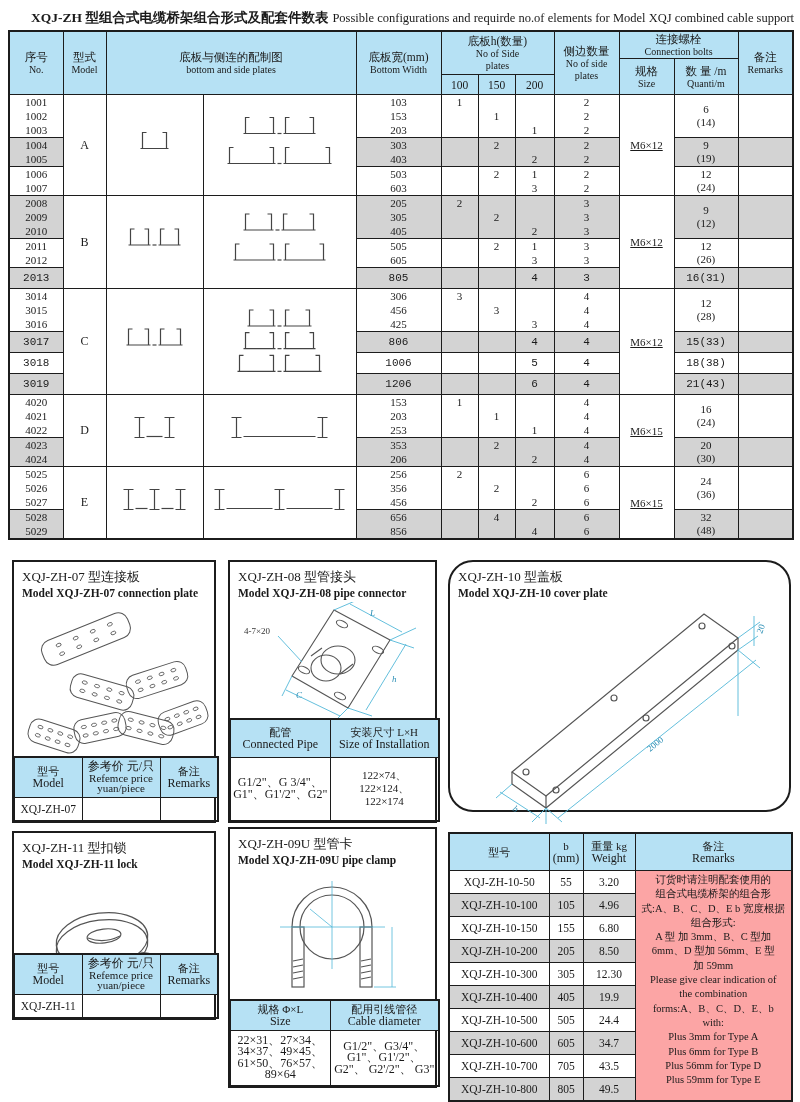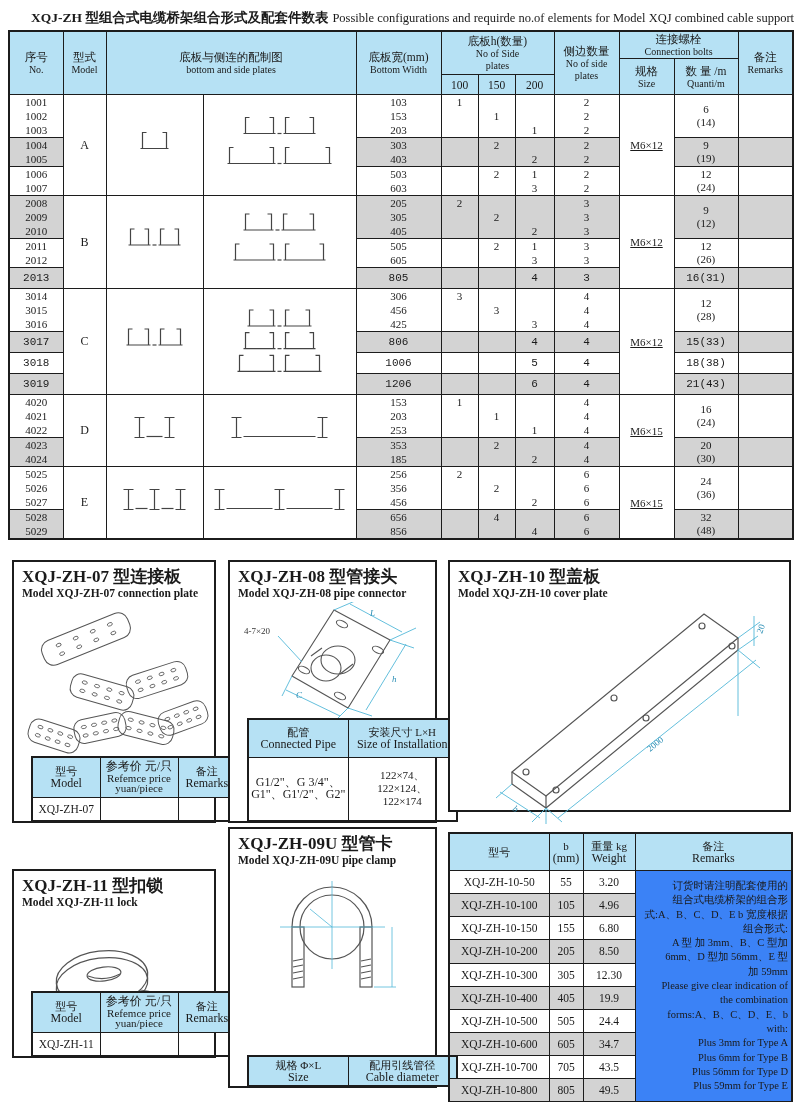--- a/index.html
+++ b/index.html
@@ -21,44 +21,44 @@
   td.shade{background:#d3d3d3;}
   .ln{height:14px;line-height:14px;font-size:11px;}
   tr.r1 .ln{height:20px;line-height:20px;font-family:Liberation Mono, monospace;}
   td.qty .ln{height:13px;line-height:13px;}
   td.bolt{font-size:11px;text-decoration:underline;}
   td.diag{background:#fff;}
 
   
   .panel{position:absolute;border:2px solid #1c1c1c;background:#fff;box-sizing:border-box;}
   .panel-07{left:12px;top:560px;width:204px;height:263px;}
-  .panel-11{left:12px;top:869px;width:204px;height:189px;}
+  .panel-11{left:12px;top:831px;width:204px;height:189px;}
   .panel-08{left:228px;top:560px;width:209px;height:263px;}
   .panel-09u{left:228px;top:827px;width:209px;height:261px;}
-  .panel-10{left:448px;top:560px;width:343px;height:252px;}
+  .panel-10{left:448px;top:560px;width:343px;height:252px;border-radius:25px;}
   .t10wrap{position:absolute;left:448px;top:832px;width:343px;}
   .p-title{padding:6px 8px 0 8px;}
-  .p-title .cnt{font-weight:bold;font-size:17px;line-height:17px;}
+  .p-title .cnt{font-weight:normal;font-size:13px;line-height:17px;}
   .p-title .ent{font-size:11.5px;line-height:16px;font-weight:bold;}
   .p-draw{position:absolute;left:0;}
 
   table.ptab{position:absolute;left:-1px;bottom:-1px;border-collapse:collapse;table-layout:fixed;
-             border:2px solid #1c1c1c;margin-left:18px;}
+             border:2px solid #1c1c1c;}
   table.ptab th,table.ptab td{border:1px solid #1c1c1c;padding:0 1px;text-align:center;vertical-align:middle;}
   table.ptab th{background:#b6e1f4;font-weight:normal;}
   .s10{font-size:12px;line-height:11.5px;} .s9{font-size:11px;line-height:10.5px;}
   .s11{font-size:11px;line-height:13px;}
   .pdata{font-size:11.5px;}
   td.lcell{text-align:left;padding-left:2px;}
 
   table.t10{border-collapse:collapse;table-layout:fixed;width:343px;border:2px solid #1c1c1c;}
   table.t10 th,table.t10 td{border:1px solid #1c1c1c;padding:0;text-align:center;vertical-align:middle;}
   table.t10 th{background:#b6e1f4;font-weight:normal;height:36px;}
   table.t10 td{height:22px;font-size:11.5px;}
-  table.t10 td.rem{text-align:right;vertical-align:top;padding:8px 3px;background:#3b82f6;}
+  table.t10 td.rem{text-align:center;vertical-align:top;padding:2px 3px;background:#fca5a5;}
   table.t10 td.rem .rl{font-size:10.5px;line-height:14.3px;white-space:nowrap;}
   svg text{font-family:"Liberation Serif","DejaVu Serif",serif;}
   .dimtxt{fill:#2d8fb5;font-size:9px;}
   .blktxt{fill:#333;font-size:9px;}
 </style>
 </head>
 <body>
 
 <div class="page-title">
   <span class="cnt">XQJ-ZH 型组合式电缆桥架组合形式及配套件数表</span>
@@ -535,21 +535,21 @@
         </td>
         <td class=""></td>
       </tr>
       <tr class="r2">
         <td class="vals shade">
           <div class="ln">4023</div>
           <div class="ln">4024</div>
         </td>
         <td class="vals shade">
           <div class="ln">353</div>
-          <div class="ln">185</div>
+          <div class="ln">206</div>
         </td>
         <td class="vals shade">
           <div class="ln"></div>
           <div class="ln"></div>
         </td>
         <td class="vals shade">
           <div class="ln">2</div>
           <div class="ln"></div>
         </td>
         <td class="vals shade">
@@ -904,20 +904,33 @@
         <tr style="height:30px">
       <th>
         <div class="s11">规格 Φ×L</div>
         <div class="s10">Size</div>
           </th>
       <th>
         <div class="s11">配用引线管径</div>
         <div class="s10">Cable diameter</div>
           </th>
     </tr>
+    <tr style="height:56px">
+      <td class="s10">
+            <div>22×31、27×34、</div>
+            <div>34×37、49×45、</div>
+            <div>61×50、76×57、</div>
+            <div>89×64</div>
+          </td>
+      <td class="s10">
+            <div>G1/2"、G3/4"、</div>
+            <div>G1"、G1'/2"、</div>
+            <div>G2"、 G2'/2"、 G3"</div>
+          </td>
+    </tr>
   </tbody>
     </table>
 </div>
 
 <div class="panel panel-10">
   <div class="p-title">
     <div class="cnt">XQJ-ZH-10 型盖板</div>
     <div class="ent">Model XQJ-ZH-10 cover plate</div>
   </div>
   <svg class="p-draw" style="top:14px;left:0" width="339" height="248" viewBox="0 0 339 248">

